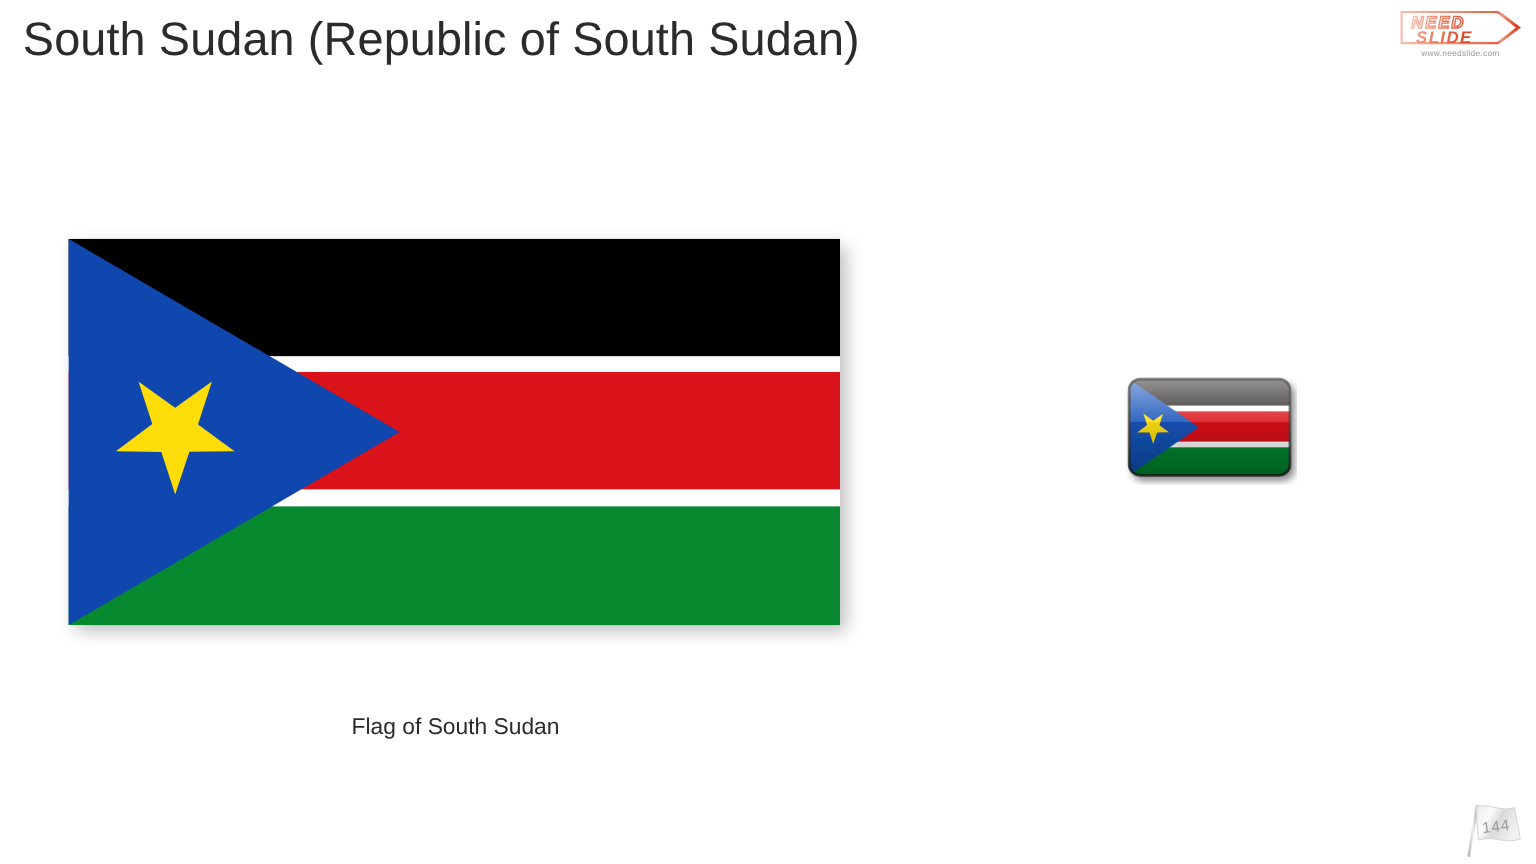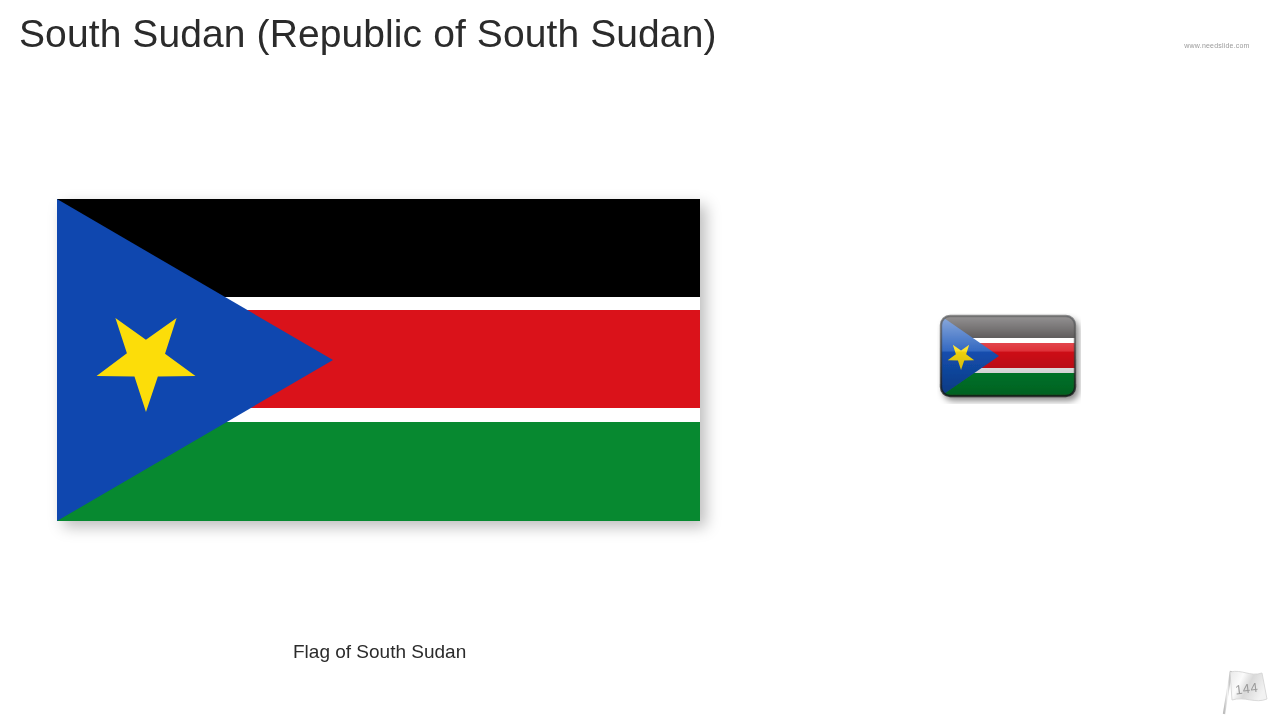--- a/index.html
+++ b/index.html
@@ -62,21 +62,21 @@
     width: 643px;
     height: 322px;
     box-shadow: 6px 6px 14px rgba(0,0,0,0.26);
   }
   #main-flag-wrap svg { display: block; }
 
   
   #flag-caption {
     position: absolute;
     left: 293px;
-    top: 641px;
+    top: 596px;
     font-size: 19px;
     color: #2b2b2b;
     white-space: nowrap;
   }
 
   
   #badge-flag-wrap {
     position: absolute;
     left: 937px;
     top: 313px;
@@ -103,20 +103,43 @@
     transform: rotate(-7deg);
     letter-spacing: 0.5px;
   }
 </style>
 </head>
 <body>
 
 <div id="slide-title">South Sudan (Republic of South Sudan)</div>
 
 <div id="brand-logo">
+  <div class="logo-mark">
+    <svg width="110" height="34" viewBox="0 0 110 34" xmlns="http://www.w3.org/2000/svg">
+      <defs>
+        <linearGradient id="lgTop" x1="0" y1="0" x2="1" y2="0">
+          <stop offset="0%" stop-color="#f7bdae"></stop>
+          <stop offset="55%" stop-color="#ef7f62"></stop>
+          <stop offset="100%" stop-color="#e2492c"></stop>
+        </linearGradient>
+        <linearGradient id="lgBot" x1="0" y1="0" x2="1" y2="0">
+          <stop offset="0%" stop-color="#f09c86"></stop>
+          <stop offset="60%" stop-color="#e8603f"></stop>
+          <stop offset="100%" stop-color="#d93b1e"></stop>
+        </linearGradient>
+      </defs>
+
+      <path d="M6 4 L86 4 L104 17 L86 30 L6 30 Z" fill="none" stroke="url(#lgTop)" stroke-width="1.8"></path>
+      <path d="M88 5 L103 17 L88 29" fill="none" stroke="url(#lgBot)" stroke-width="2.2"></path>
+
+      <text x="14" y="17" font-family="'Liberation Sans', sans-serif" font-size="14" font-weight="bold" font-style="italic" fill="none" stroke="url(#lgTop)" stroke-width="1.1" letter-spacing="1.5">NEED</text>
+
+      <text x="18" y="30" font-family="'Liberation Sans', sans-serif" font-size="14" font-weight="bold" font-style="italic" fill="url(#lgBot)" letter-spacing="1.2">SLIDE</text>
+    </svg>
+  </div>
   <div class="logo-url">www.needslide.com</div>
 </div>
 
 <div id="main-flag-wrap">
   <svg width="643" height="322" viewBox="0 0 643 322" xmlns="http://www.w3.org/2000/svg">
 
     <rect x="0" y="0" width="643" height="98" fill="#000000"></rect>
     <rect x="0" y="98" width="643" height="13" fill="#ffffff"></rect>
     <rect x="0" y="111" width="643" height="98" fill="#da121a"></rect>
     <rect x="0" y="209" width="643" height="14" fill="#ffffff"></rect>

